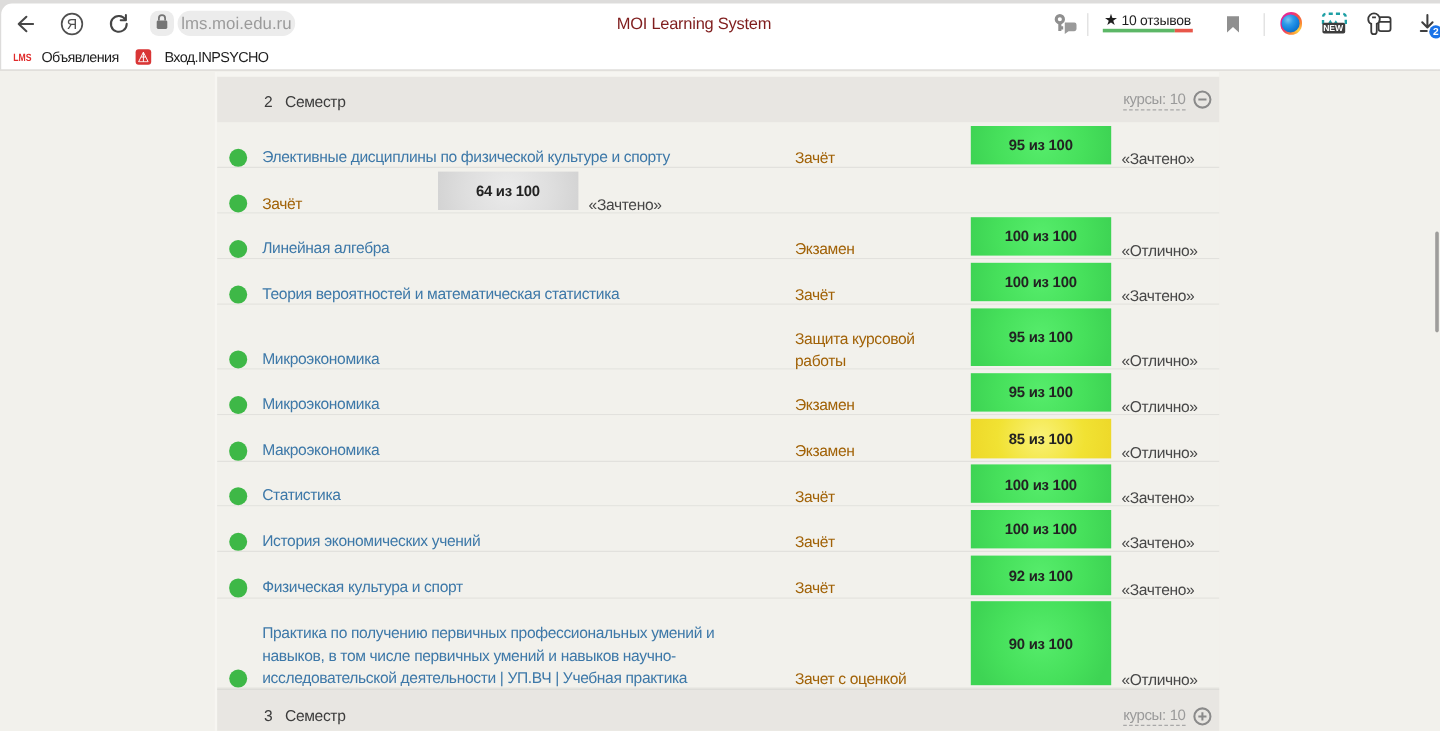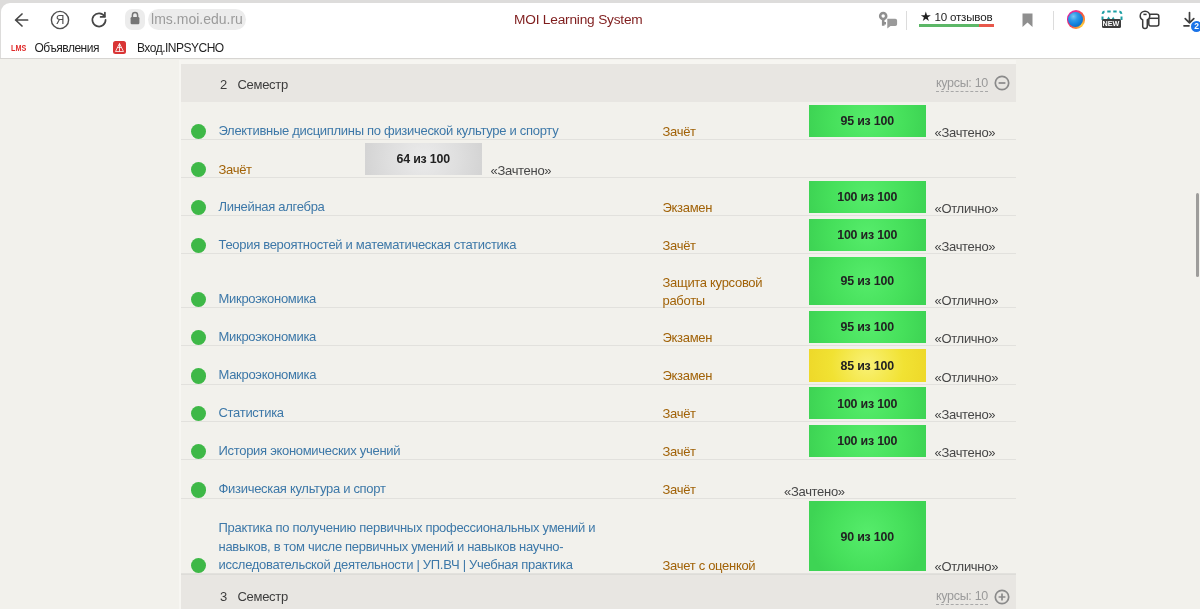--- a/index.html
+++ b/index.html
@@ -242,20 +242,23 @@
           <div class="sc-g">100 из 100</div>
         </div>
         <div class="grade">«Зачтено»</div>
       </div>
     <div class="row" style="height:38.5px">
         <div class="dotc">
           <div class="dot"></div>
         </div>
         <div class="name">Физическая культура и спорт</div>
         <div class="exam">Зачёт</div>
+        <div class="score">
+          <div class="sc-g">92 из 100</div>
+        </div>
         <div class="grade">«Зачтено»</div>
       </div>
     <div class="row" style="height:75.5px">
         <div class="dotc">
           <div class="dot"></div>
         </div>
         <div class="name" style="position:relative;top:1.5px;line-height:18.6px">Практика по получению первичных профессиональных умений и<br>навыков, в том числе первичных умений и навыков научно-<br>исследовательской деятельности | УП.ВЧ | Учебная практика</div>
         <div class="exam">Зачет с оценкой</div>
         <div class="score">
           <div class="sc-g">90 из 100</div>

